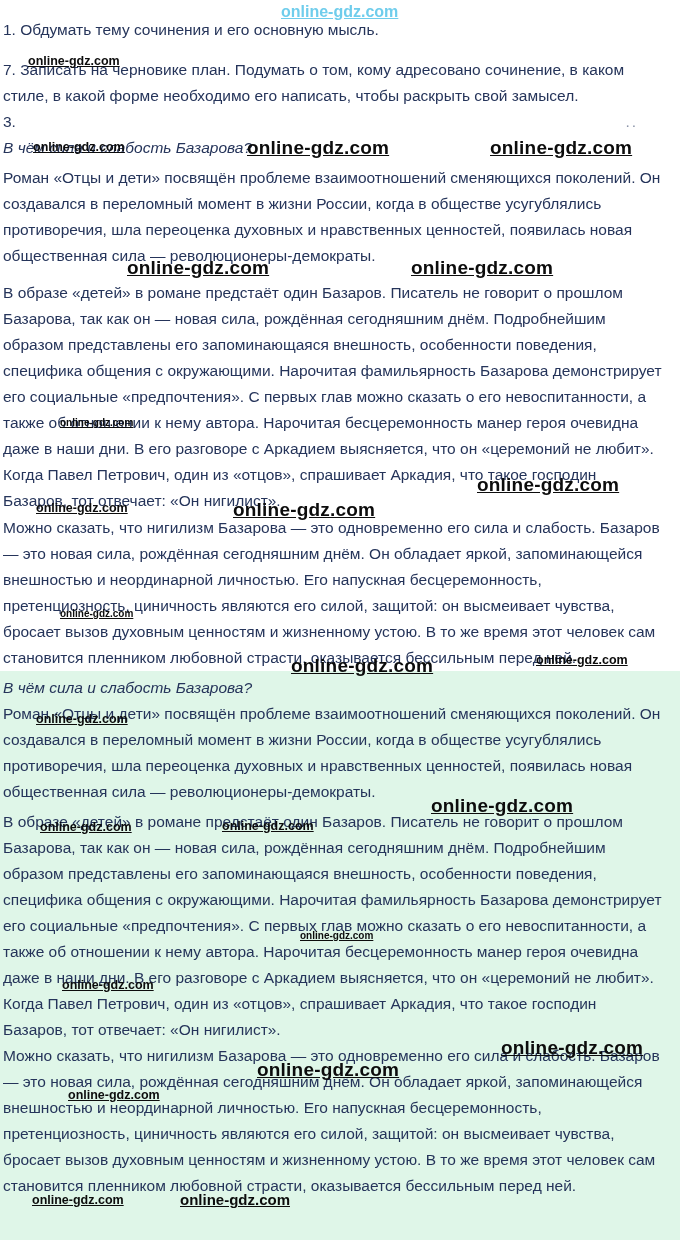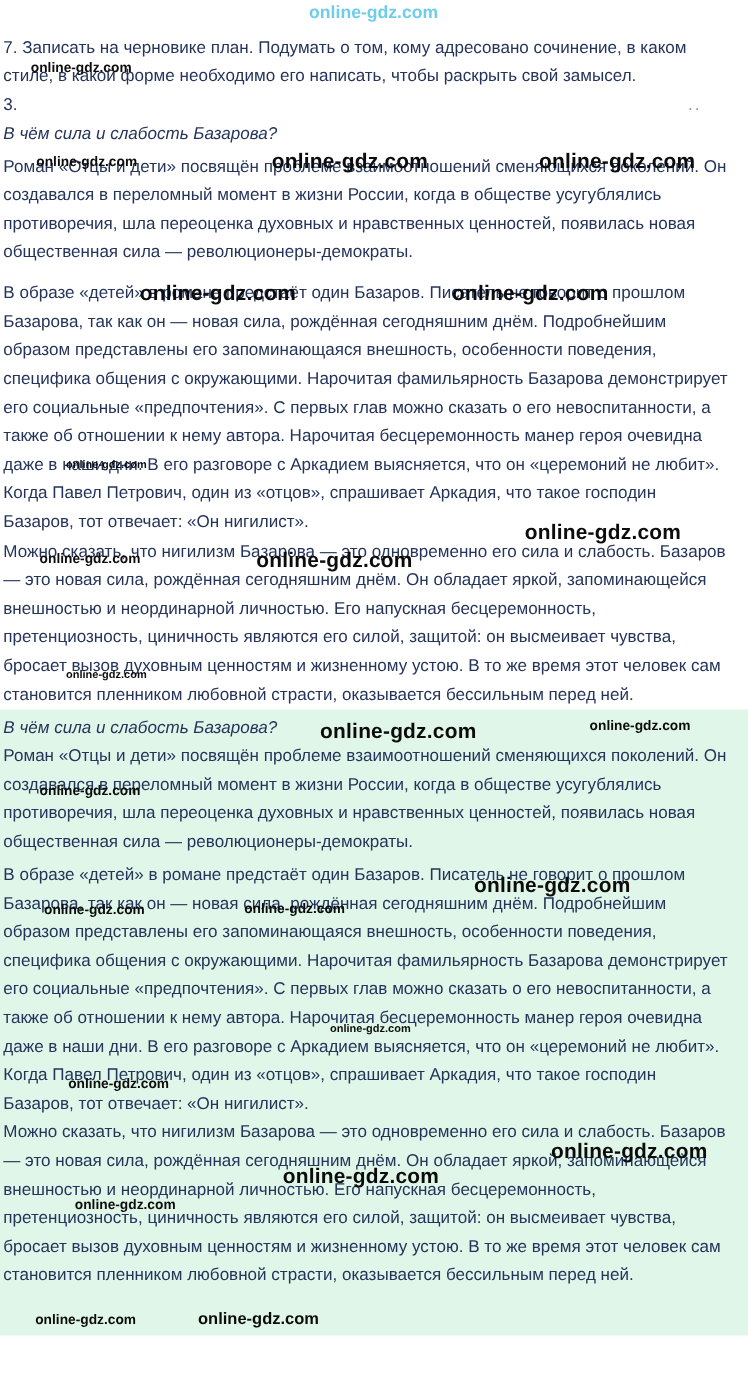--- a/index.html
+++ b/index.html
@@ -47,37 +47,39 @@
     position:absolute;
     left:0; top:0; right:0; bottom:0;
     pointer-events:none;
   }
   .wm {
     position:absolute;
     white-space:nowrap;
     font-weight:700;
     color:#0c0c0c;
     font-family:"Liberation Sans", sans-serif;
+    text-decoration:underline;
   }
   .wm-top {
     font-size:16px;
     color:#6fcdec;
     text-shadow:0 0 3px #ffffff, 0 0 1px #ffffff;
   }
   .wm-bold  { font-size:19px; letter-spacing:0.2px; }
   .wm-med   { font-size:15px; }
   .wm-small { font-size:12.5px; }
   .wm-tiny  { font-size:10px; }
 </style>
 </head>
 <body>
 
 <div class="page">
 
   <section class="sec white">
+    <p class="item1">1. Обдумать тему сочинения и его основную мысль.</p>
     <p class="item2">7. Записать на черновике план. Подумать о том, кому адресовано сочинение, в каком стиле, в какой форме необходимо его написать, чтобы раскрыть свой замысел.</p>
     <p class="item3">
       <span>3.</span>
       <span class="dots">..</span>
     </p>
     <h2 class="title">В чём сила и слабость Базарова?</h2>
     <p class="p1">Роман «Отцы и дети» посвящён проблеме взаимоотношений сменяющихся поколений. Он создавался в переломный момент в жизни России, когда в обществе усугублялись противоречия, шла переоценка духовных и нравственных ценностей, появилась новая общественная сила — революционеры-демократы.</p>
     <p class="p2">В образе «детей» в романе предстаёт один Базаров. Писатель не говорит о прошлом Базарова, так как он — новая сила, рождённая сегодняшним днём. Подробнейшим образом представлены его запоминающаяся внешность, особенности поведения, специфика общения с окружающими. Нарочитая фамильярность Базарова демонстрирует его социальные «предпочтения». С первых глав можно сказать о его невоспитанности, а также об отношении к нему автора. Нарочитая бесцеремонность манер героя очевидна даже в наши дни. В его разговоре с Аркадием выясняется, что он «церемоний не любит». Когда Павел Петрович, один из «отцов», спрашивает Аркадия, что такое господин Базаров, тот отвечает: «Он нигилист».</p>
     <p class="p3">Можно сказать, что нигилизм Базарова — это одновременно его сила и слабость. Базаров — это новая сила, рождённая сегодняшним днём. Он обладает яркой, запоминающейся внешностью и неординарной личностью. Его напускная бесцеремонность, претенциозность, циничность являются его силой, защитой: он высмеивает чувства, бросает вызов духовным ценностям и жизненному устою. В то же время этот человек сам становится пленником любовной страсти, оказывается бессильным перед ней.</p>
   </section>

